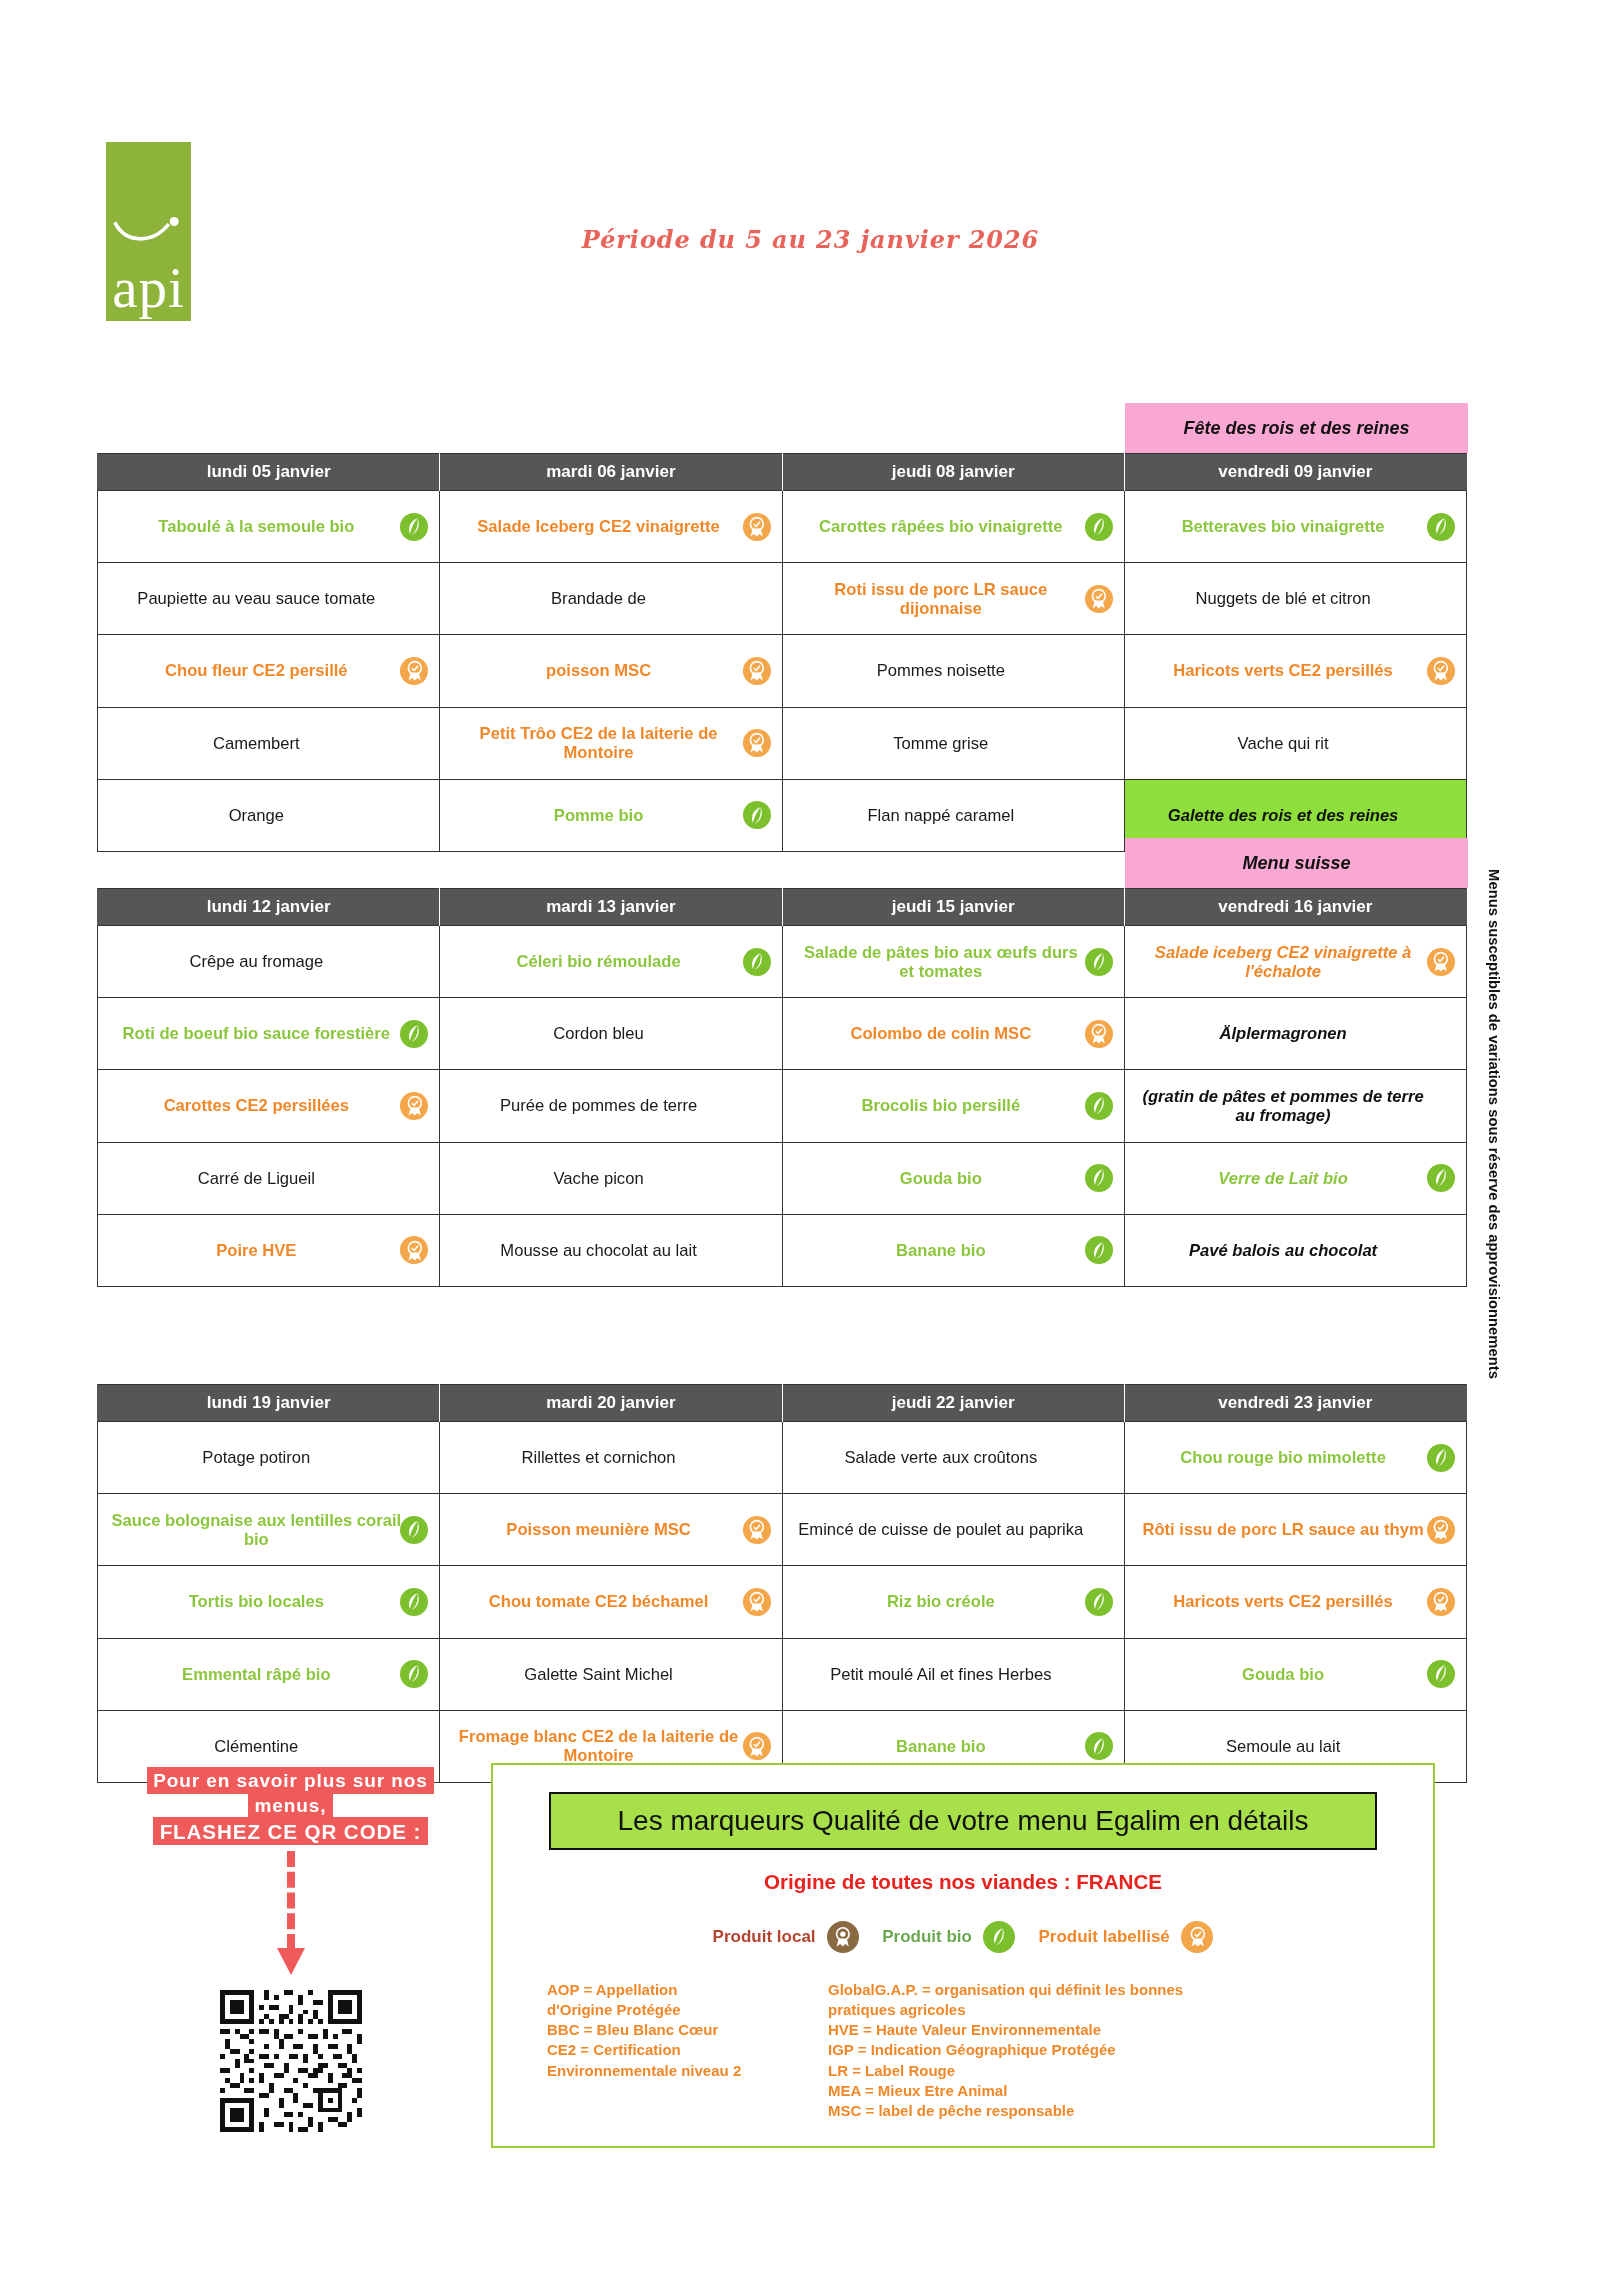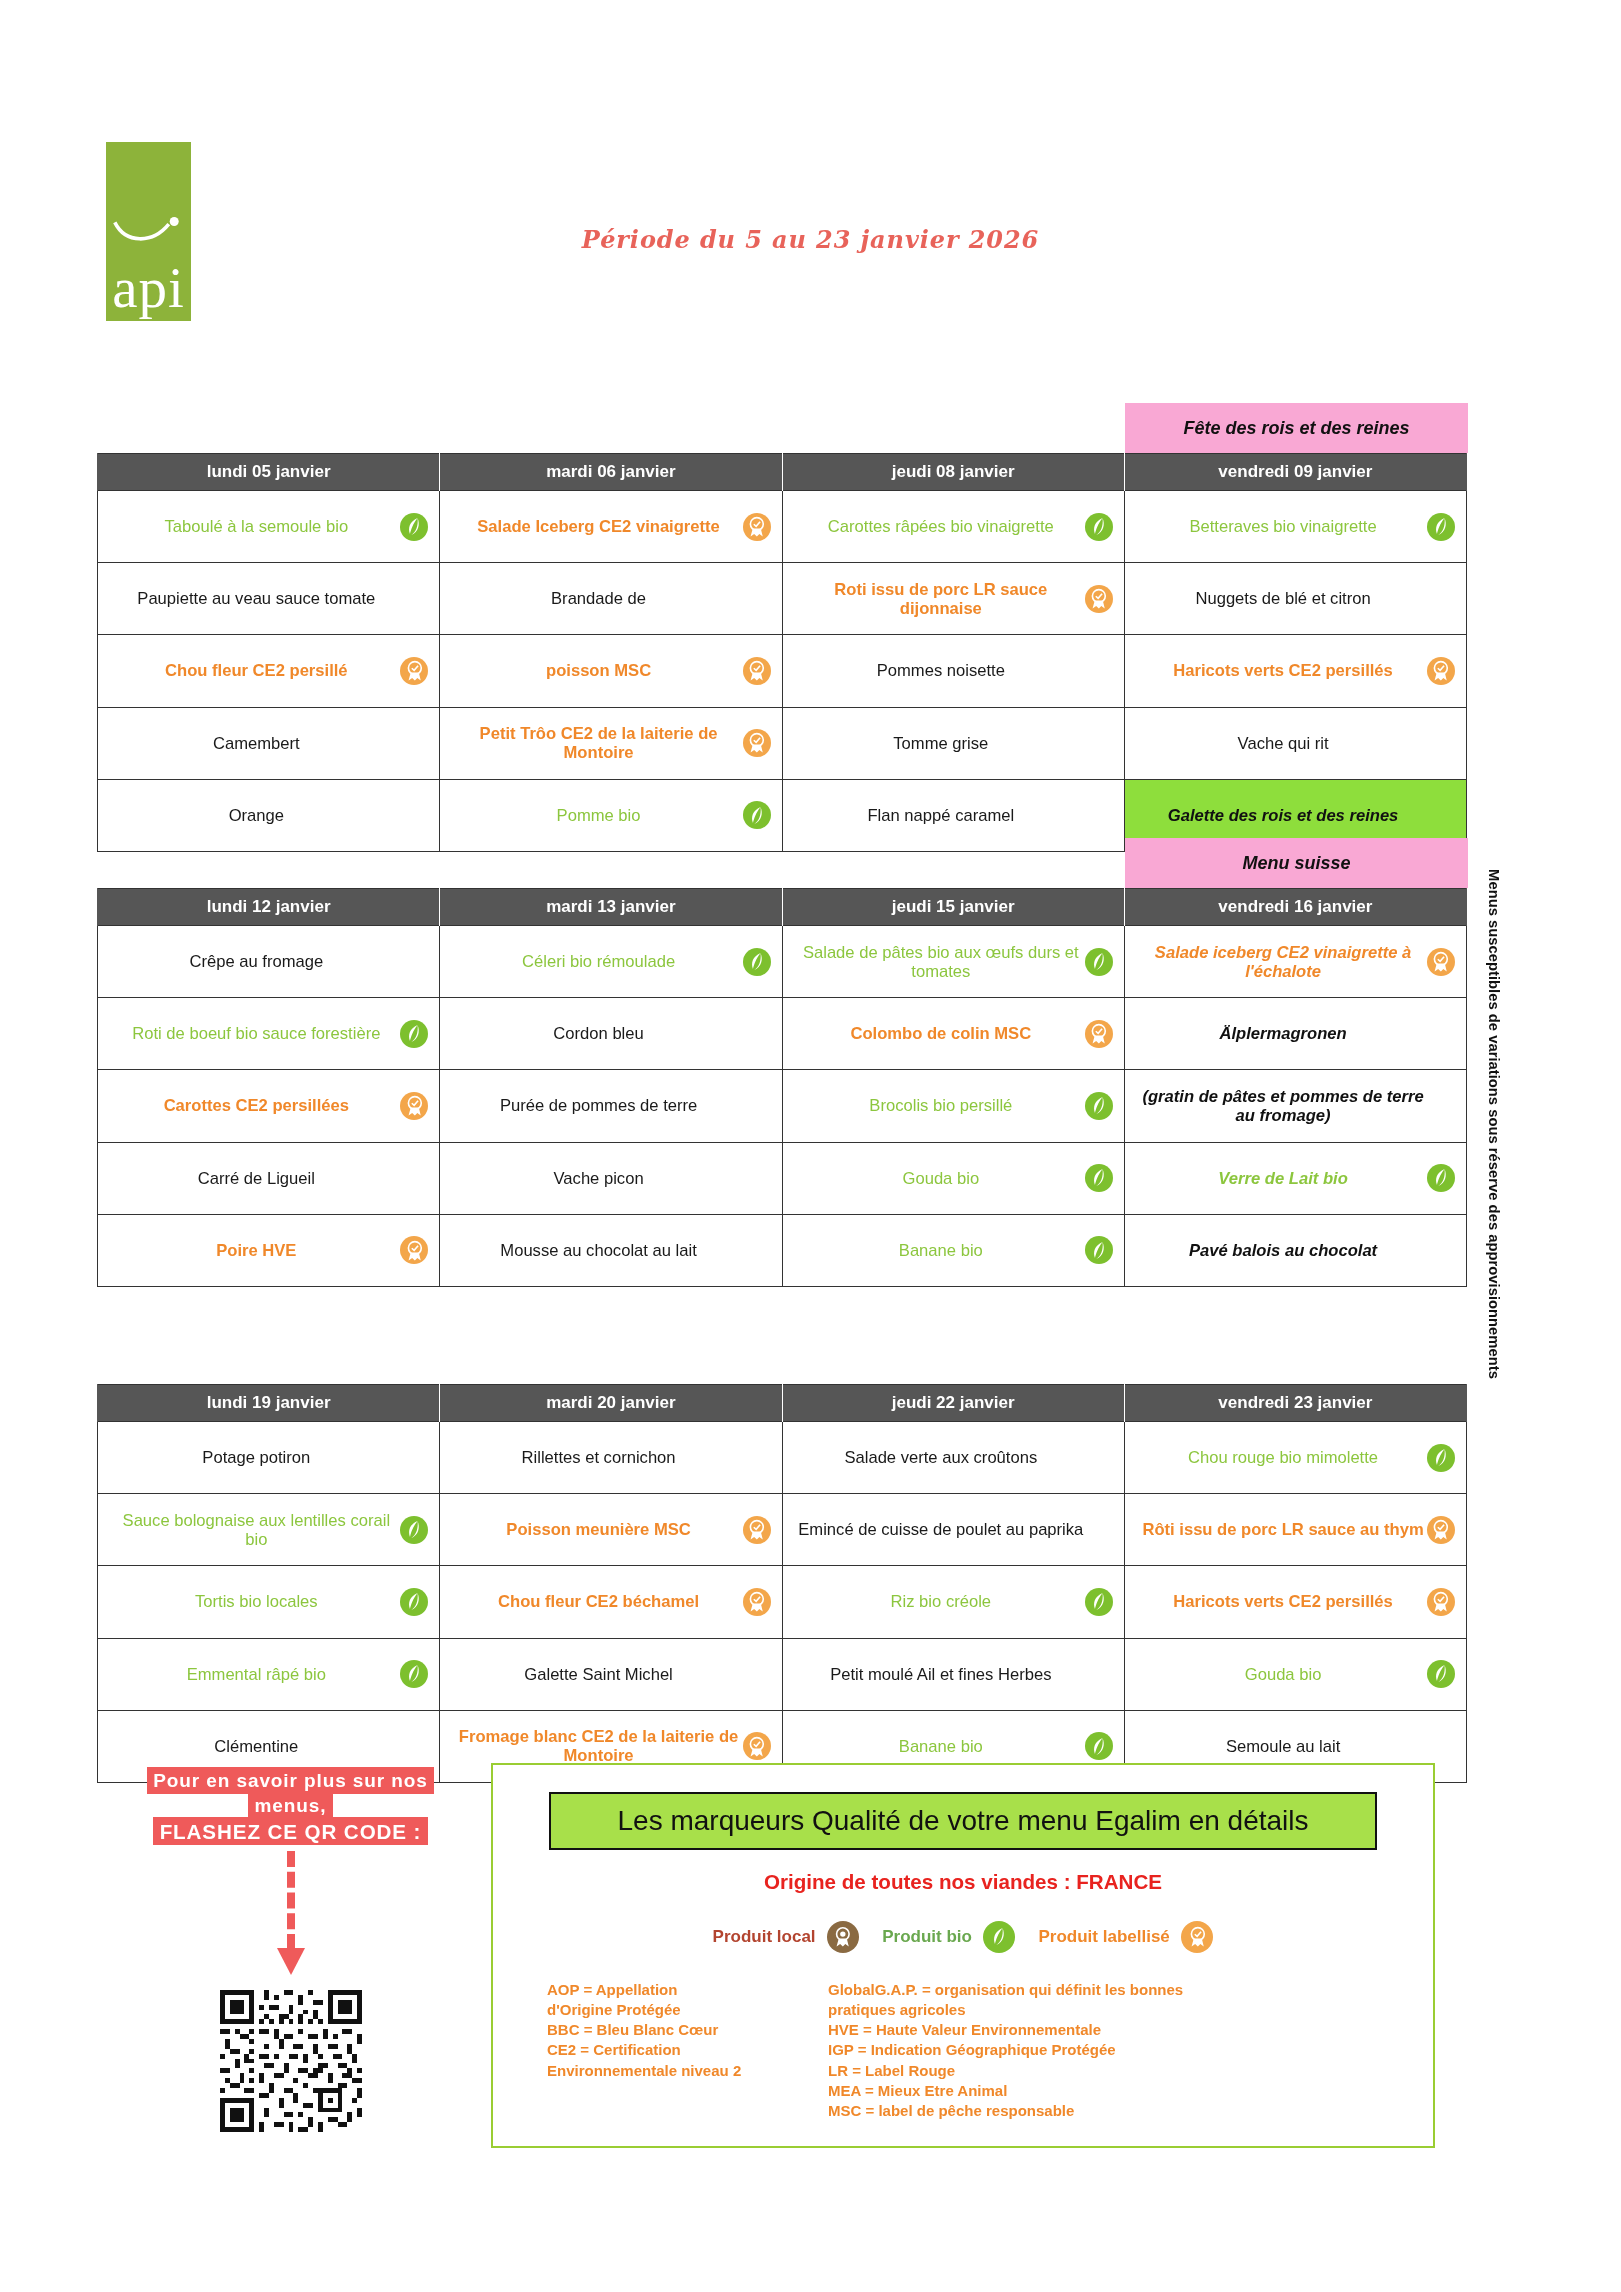--- a/index.html
+++ b/index.html
@@ -77,21 +77,21 @@
   .cell{
     display:flex;align-items:center;justify-content:center;
     min-height:54px;position:relative;padding-right:30px;padding-left:5.4px;
   }
   .cell .txt{
     text-align:center;font-size:16.6px;line-height:1.15;
     flex:0 1 auto;
   }
   
   .plain{color:#1a1a1a;font-weight:normal;}
-  .bio{color:#8cc63e;font-weight:normal;}
+  .bio{color:#8cc63e;font-weight:bold;}
   .label{color:#f0882a;font-weight:bold;}
   .special{color:#111;font-weight:bold;font-style:italic;}
   .bio-italic{color:#8cc63e;font-weight:bold;font-style:italic;}
   .label-italic{color:#f0882a;font-weight:bold;font-style:italic;}
 
   
   td.hl{background:#8ede3c;}
   td.hl .txt{font-weight:bold;font-style:italic;color:#111;}
 
   
@@ -660,21 +660,21 @@
                 <div class="badge bio">
                   <svg width="18" height="19.7" viewBox="0 0 20 22">
                     <path d="M14 1 C5 5 3 12 5.5 19 C6.5 14 9 7 14 1 Z" fill="#fff"></path>
                     <path d="M14 1 C17 8 15 17 7 20 C12 17 15 10 14 1 Z" fill="#fff"></path>
                   </svg>
                 </div>
               </div>
             </td>
             <td>
               <div class="cell">
-                <span class="txt label">Chou fleur CE2 béchamel</span>
+                <span class="txt label">Chou tomate CE2 béchamel</span>
                 <div class="badge lab">
                   <svg width="19.7" height="21.5" viewBox="0 0 22 24">
                     <circle cx="11" cy="9" r="7.2" fill="none" stroke="#fff" stroke-width="1.8"></circle>
                     <path d="M7.6 9.2 L10.2 11.6 L14.6 6.4" fill="none" stroke="#fff" stroke-width="1.8"></path>
                     <path d="M6.4 14 L4 23 L8 20.2 L11 23 L13.8 20.2 L17.6 23 L15.4 14 Z" fill="#fff"></path>
                   </svg>
                 </div>
               </div>
             </td>
             <td>

